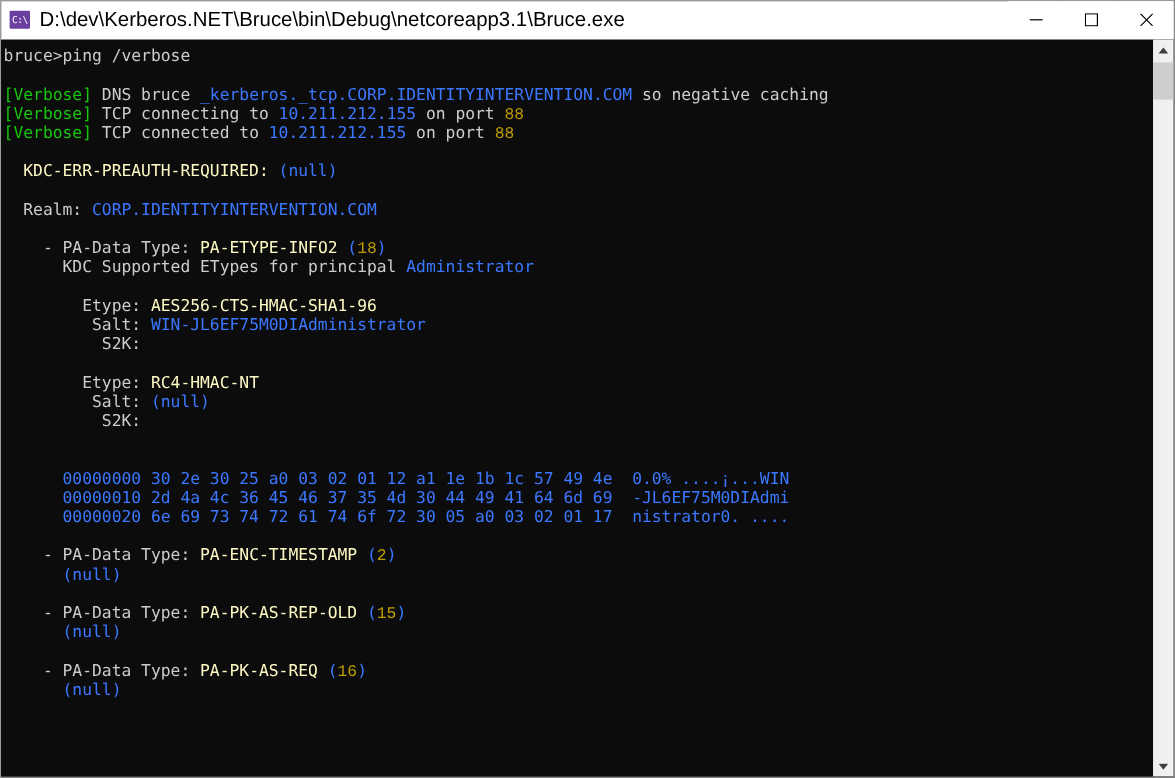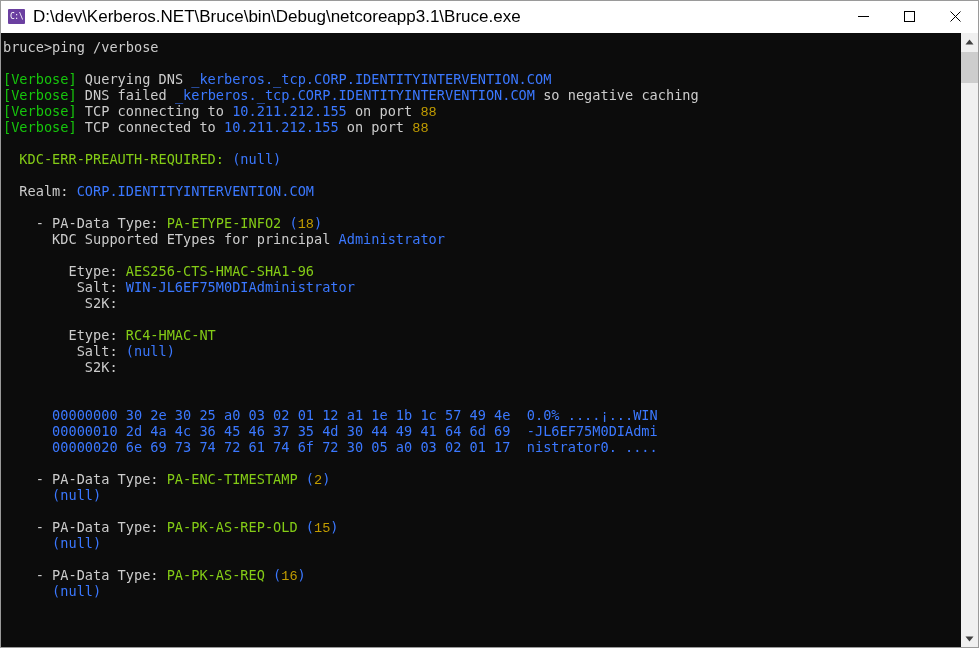--- a/index.html
+++ b/index.html
@@ -102,21 +102,21 @@
     color: #cccccc;
     letter-spacing: 0px;
   }
   .blank { height: 16px; }
 
   
   .c-white   { color: #cccccc; margin-top: 31px; }
   .c-green   { color: #16c60c; }
   .c-blue    { color: #3b78ff; }
   .c-yellow  { color: #c19c00; font-family: Liberation Mono, monospace; }
-  .c-lyellow { color: #84cc16; }
+  .c-lyellow { color: #fef9c3; }
 
   
   .scrollbar {
     width: 17px;
     min-width: 17px;
     background: #f0f0f0;
     border-left: 1px solid #0c0c0c;
     display: flex;
     flex-direction: column;
     justify-content: space-between;
@@ -169,22 +169,21 @@
           <path d="M0.5 0.5 L10.5 10.5 M10.5 0.5 L0.5 10.5" stroke="#000000" stroke-width="1" fill="none"></path>
         </svg>
       </div>
     </div>
   </div>
 
   <div class="term-wrap">
     <div class="term" id="term">
         <div class="line"><span class="c-white">bruce&gt;</span><span class="c-white">ping /verbose</span></div>
         <div class="line blank"></div>
-        <div class="line"><span class="c-green">[Verbose]</span><span class="c-white"> Querying DNS </span><span class="c-blue">_kerberos._tcp.CORP.IDENTITYINTERVENTION.COM</span></div>
-        <div class="line"><span class="c-green">[Verbose]</span><span class="c-white"> DNS failed </span><span class="c-blue">_kerberos._tcp.CORP.IDENTITYINTERVENTION.COM</span><span class="c-white"> so negative caching</span></div>
+        <div class="line"><span class="c-green">[Verbose]</span><span class="c-white"> DNS bruce </span><span class="c-blue">_kerberos._tcp.CORP.IDENTITYINTERVENTION.COM</span><span class="c-white"> so negative caching</span></div>
         <div class="line"><span class="c-green">[Verbose]</span><span class="c-white"> TCP connecting to </span><span class="c-blue">10.211.212.155</span><span class="c-white"> on port </span><span class="c-yellow">88</span></div>
         <div class="line"><span class="c-green">[Verbose]</span><span class="c-white"> TCP connected to </span><span class="c-blue">10.211.212.155</span><span class="c-white"> on port </span><span class="c-yellow">88</span></div>
         <div class="line blank"></div>
         <div class="line"><span class="c-lyellow">  KDC-ERR-PREAUTH-REQUIRED: </span><span class="c-blue">(null)</span></div>
         <div class="line blank"></div>
         <div class="line"><span class="c-white">  Realm: </span><span class="c-blue">CORP.IDENTITYINTERVENTION.COM</span></div>
         <div class="line blank"></div>
         <div class="line"><span class="c-white">    - PA-Data Type: </span><span class="c-lyellow">PA-ETYPE-INFO2</span><span class="c-blue"> (</span><span class="c-yellow">18</span><span class="c-blue">)</span></div>
         <div class="line"><span class="c-white">      KDC Supported ETypes for principal </span><span class="c-blue">Administrator</span></div>
         <div class="line blank"></div>

